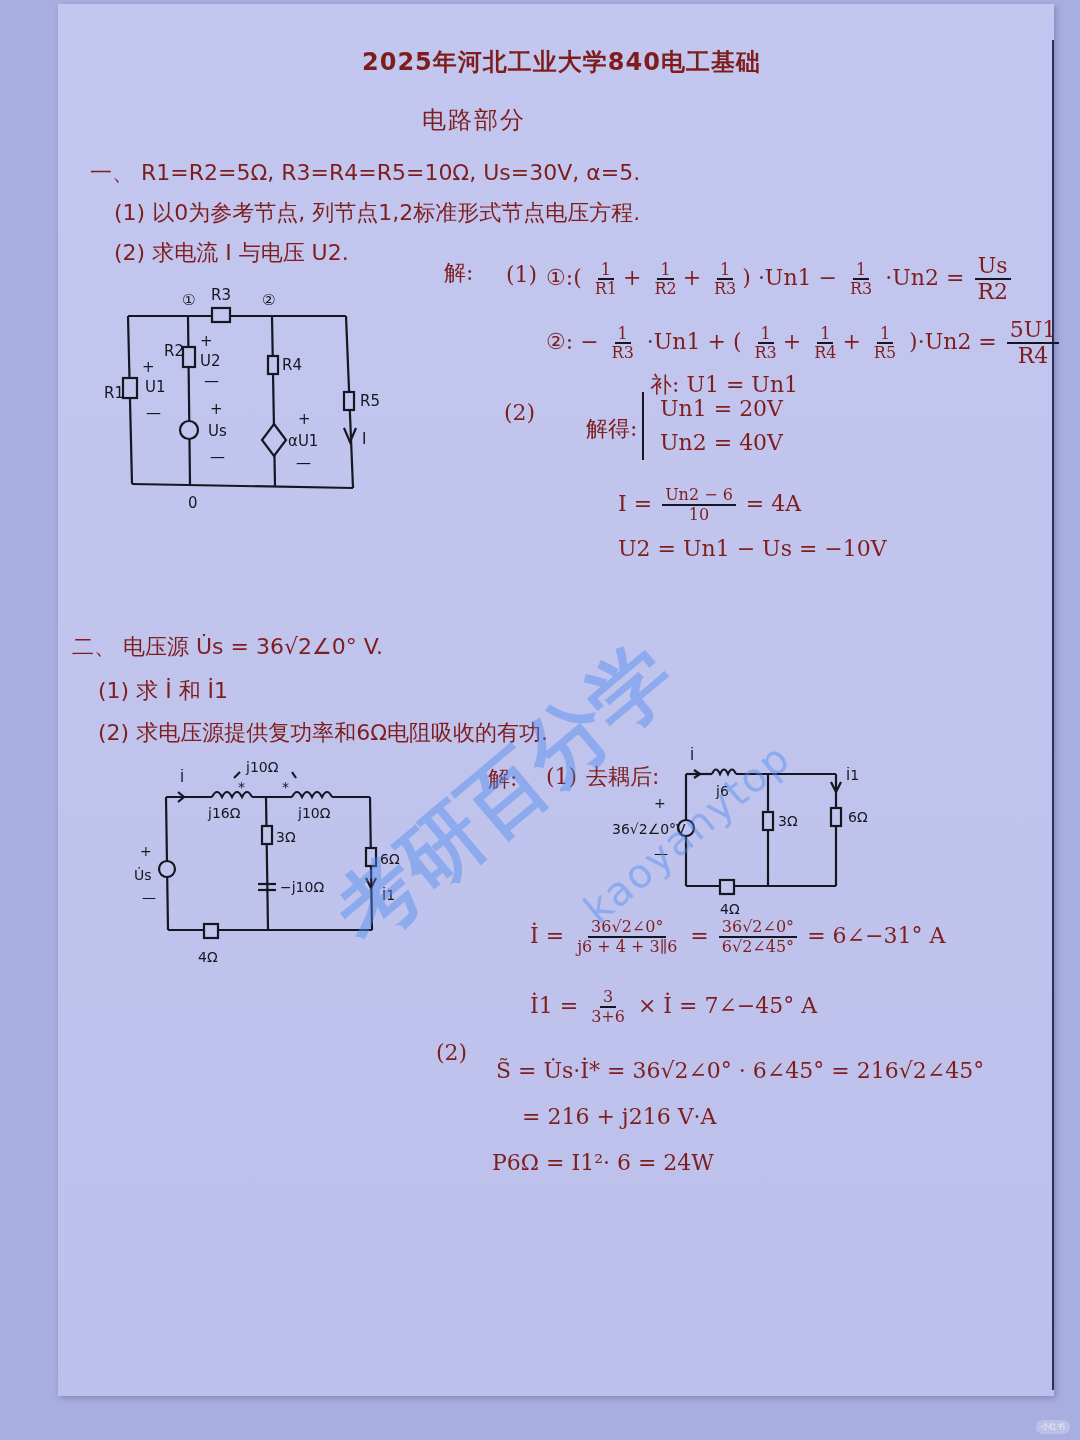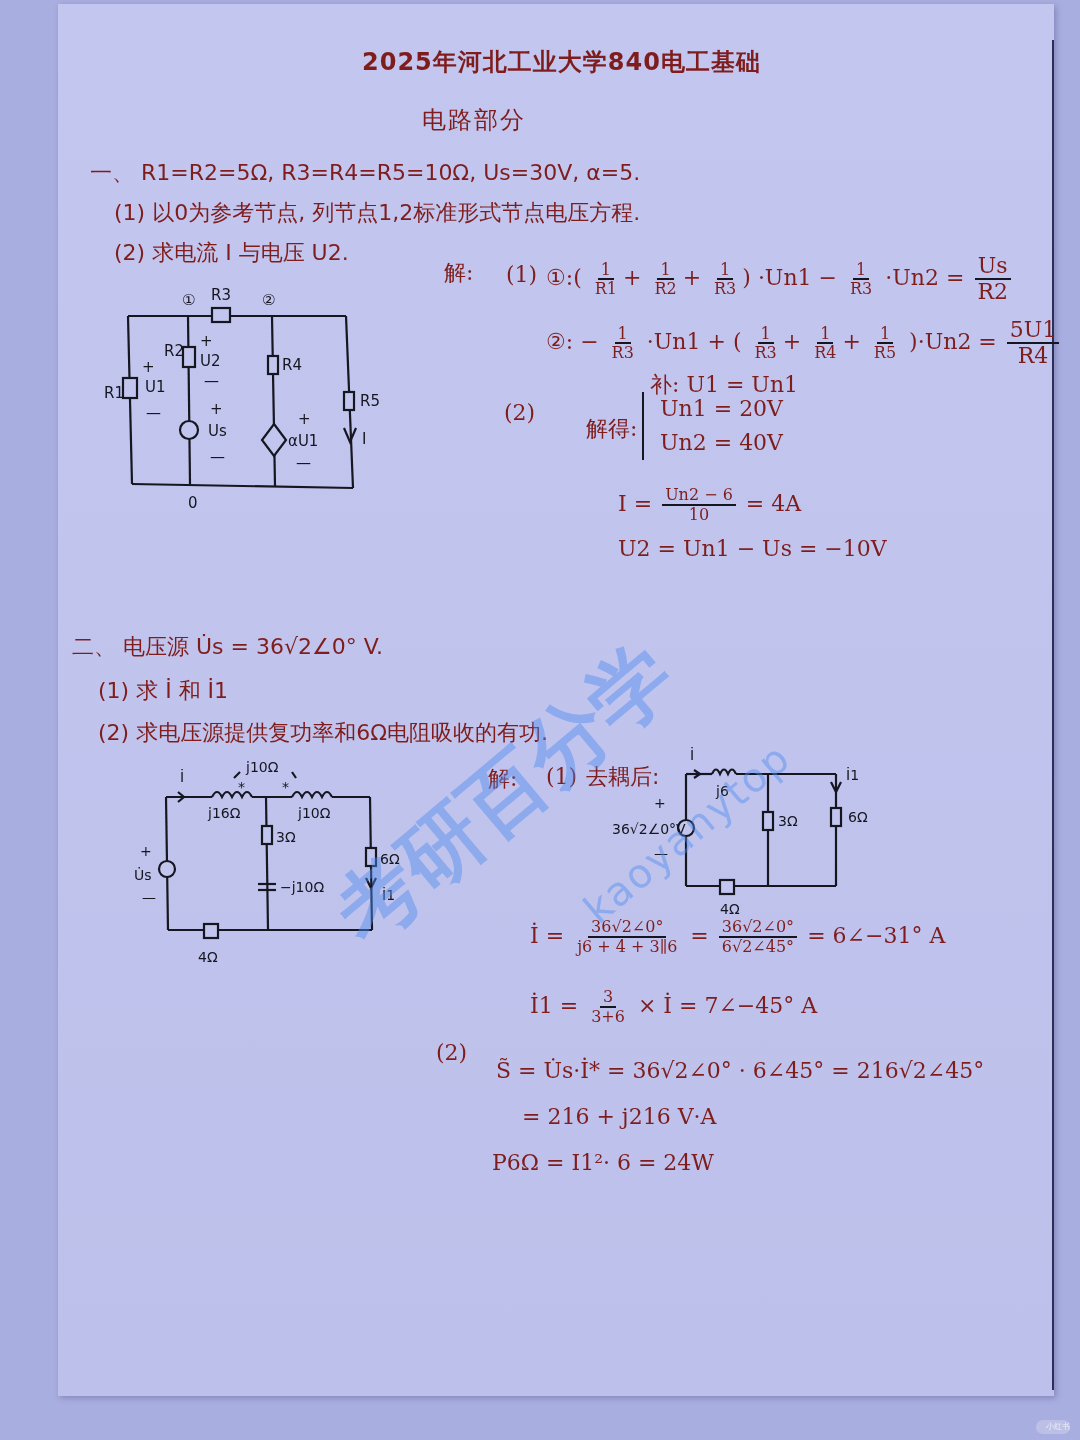--- a/index.html
+++ b/index.html
@@ -25,21 +25,21 @@
   .frac { display:inline-flex; flex-direction:column; align-items:center; vertical-align:middle; margin:0 3px; }
   .frac .num { border-bottom:2px solid #15161f; padding:0 3px; line-height:1.1; }
   .frac .den { line-height:1.1; padding:0 3px; }
   .small { font-size:16px; }
   svg { position:absolute; overflow:visible; }
   svg text { font-family:"DejaVu Sans", sans-serif; fill:#15161f; }
   .wm { position:absolute; color:rgba(80,140,240,0.45); font-family:"DejaVu Sans", sans-serif; }
   .wm-cn { font-size:82px; transform:rotate(-40deg); font-weight:bold; }
   .wm-en { font-size:40px; transform:rotate(-40deg); letter-spacing:2px; }
   .badge { position:absolute; left:1036px; top:1420px; width:34px; height:14px; border-radius:7px;
-    background:rgba(220,220,240,0.4); font-size:8px; color:rgba(255,255,255,0.7); text-align:right; line-height:14px; }
+    background:rgba(220,220,240,0.4); font-size:8px; color:rgba(255,255,255,0.7); text-align:center; line-height:14px; }
 </style>
 </head>
 <body>
 
 <div class="paper"></div>
 <div class="paper-edge-right"></div>
 
 <div class="hw title" style="left:362px; top:46px;">2025年河北工业大学840电工基础</div>
 <div class="hw sub" style="left:422px; top:104px;">电路部分</div>
 

